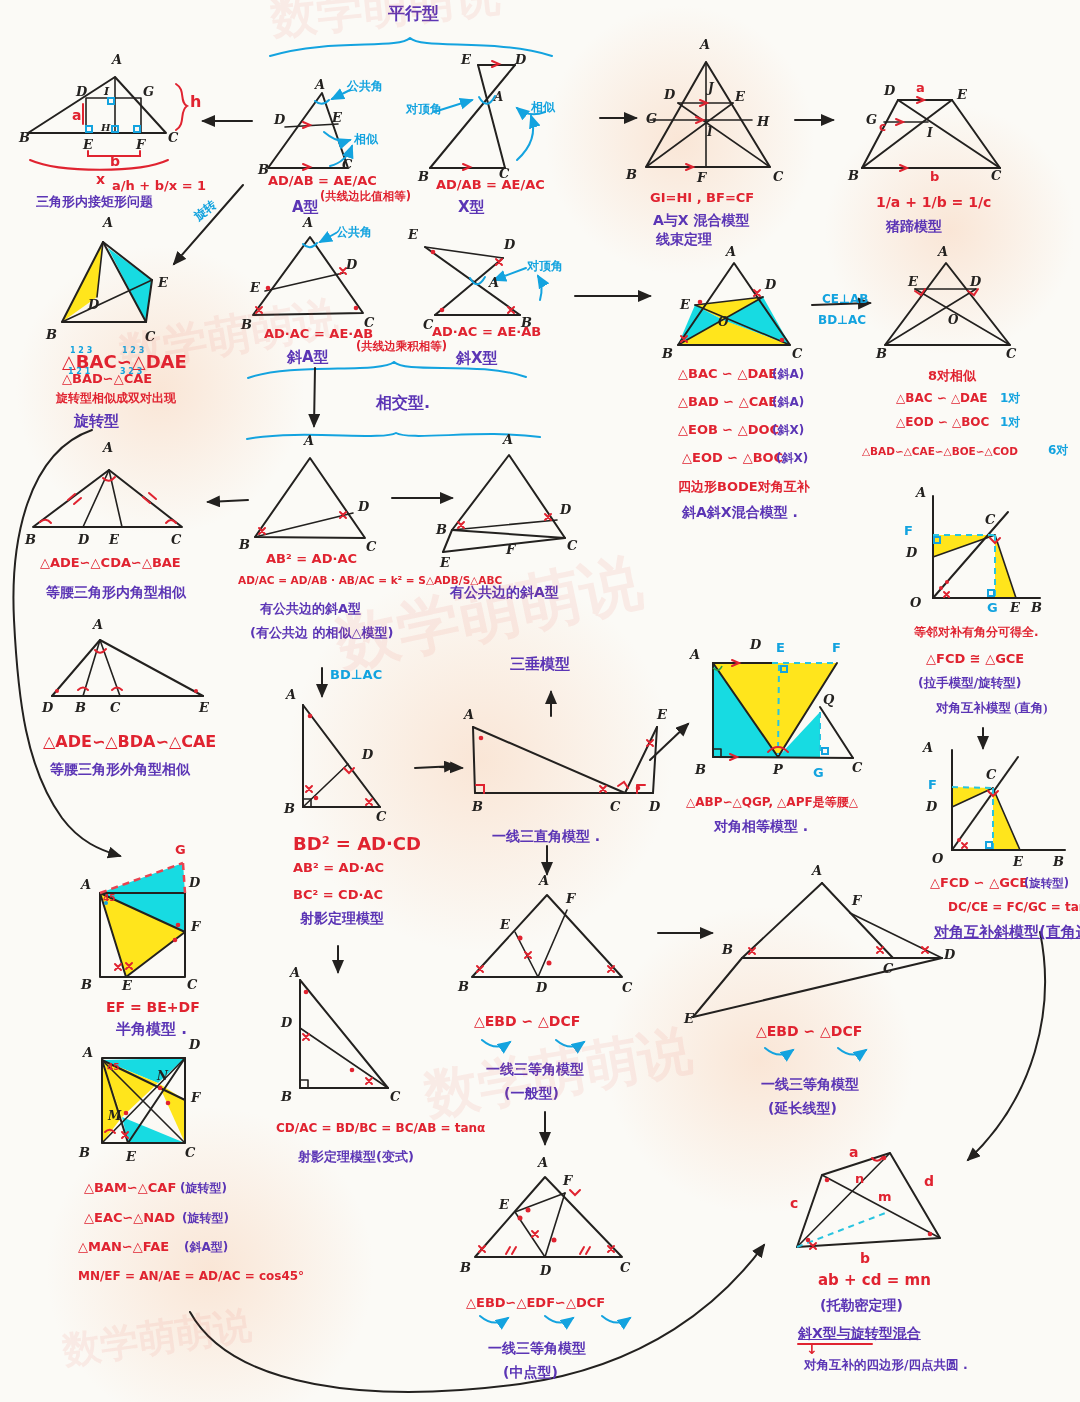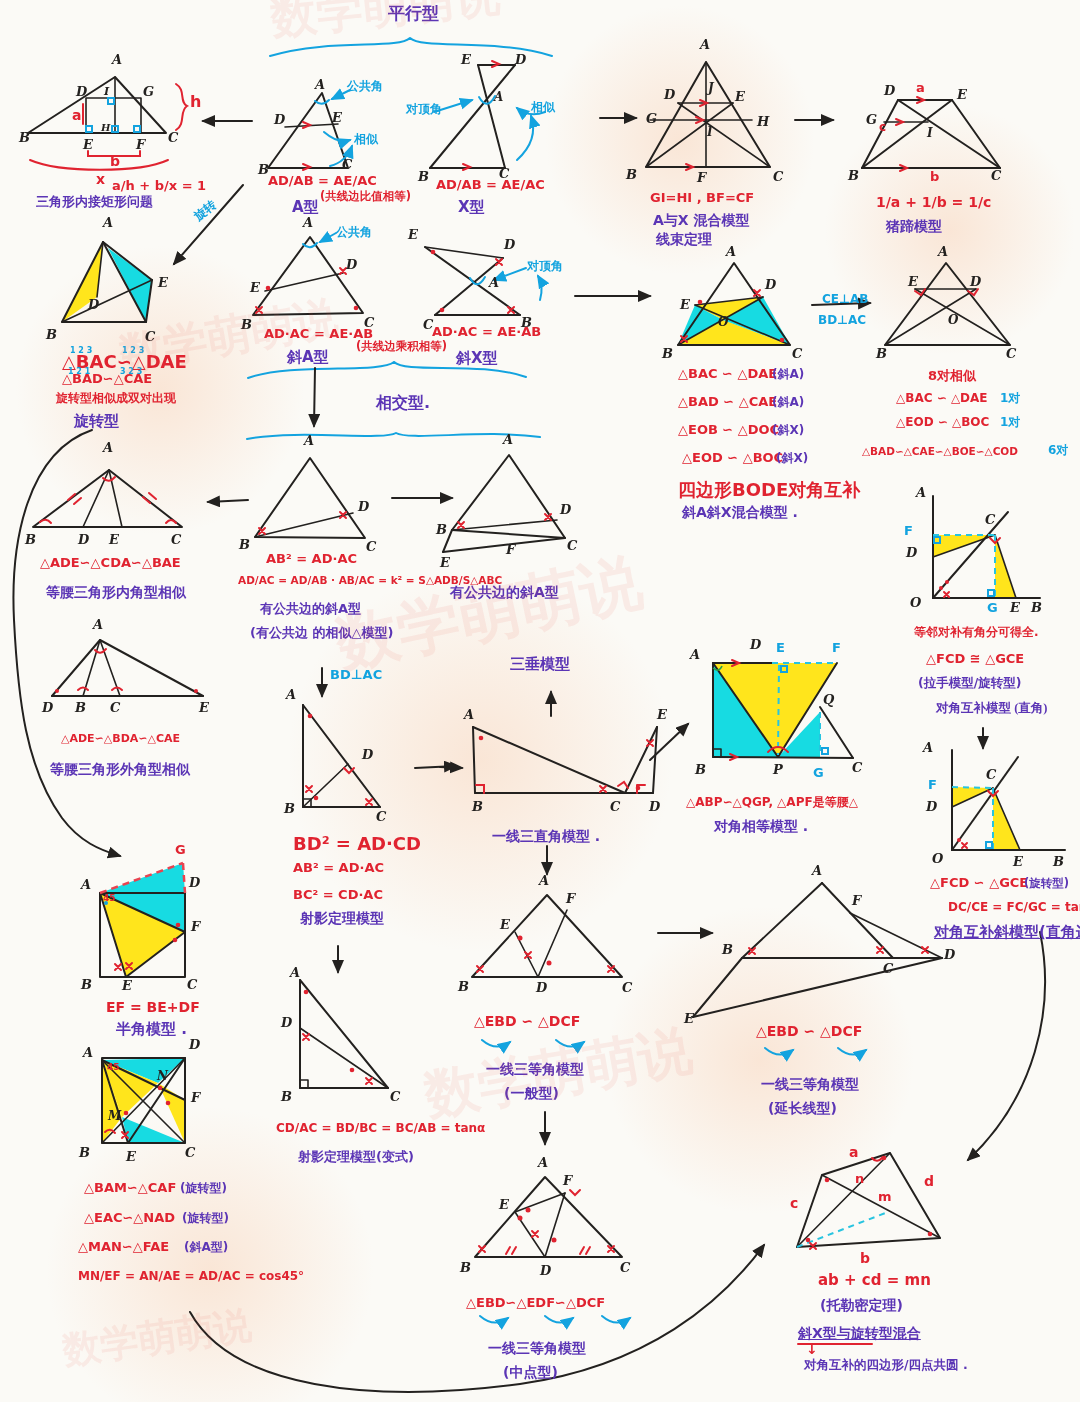--- a/index.html
+++ b/index.html
@@ -519,21 +519,21 @@
       <div class="lb c-k" style="left: 662px; top: 347px; font-size: 13px;">B</div>
       <div class="lb c-k" style="left: 792px; top: 347px; font-size: 13px;">C</div>
       <div class="lb c-r" style="left: 678px; top: 367px; font-size: 13px;">△BAC ∽ △DAE</div>
       <div class="lb c-p" style="left: 772px; top: 368px; font-size: 12px;">(斜A)</div>
       <div class="lb c-r" style="left: 678px; top: 395px; font-size: 13px;">△BAD ∽ △CAE</div>
       <div class="lb c-p" style="left: 772px; top: 396px; font-size: 12px;">(斜A)</div>
       <div class="lb c-r" style="left: 678px; top: 423px; font-size: 13px;">△EOB ∽ △DOC</div>
       <div class="lb c-p" style="left: 772px; top: 424px; font-size: 12px;">(斜X)</div>
       <div class="lb c-r" style="left: 682px; top: 451px; font-size: 13px;">△EOD ∽ △BOC</div>
       <div class="lb c-p" style="left: 776px; top: 452px; font-size: 12px;">(斜X)</div>
-      <div class="lb c-r" style="left: 678px; top: 480px; font-size: 18px;">四边形BODE对角互补</div>
+      <div class="lb c-r" style="left: 678px; top: 480px; font-size: 13px;">四边形BODE对角互补</div>
       <div class="lb c-p" style="left: 682px; top: 504px; font-size: 14px;">斜A斜X混合模型 .</div>
       <div class="lb c-b" style="left: 822px; top: 293px; font-size: 12px;">CE⊥AB</div>
       <div class="lb c-b" style="left: 818px; top: 314px; font-size: 12px;">BD⊥AC</div>
       <div class="lb c-k" style="left: 938px; top: 245px; font-size: 13px;">A</div>
       <div class="lb c-k" style="left: 908px; top: 275px; font-size: 13px;">E</div>
       <div class="lb c-k" style="left: 970px; top: 275px; font-size: 13px;">D</div>
       <div class="lb c-k" style="left: 948px; top: 314px; font-size: 12px;">O</div>
       <div class="lb c-k" style="left: 876px; top: 347px; font-size: 13px;">B</div>
       <div class="lb c-k" style="left: 1006px; top: 347px; font-size: 13px;">C</div>
       <div class="lb c-r" style="left: 928px; top: 369px; font-size: 13px;">8对相似</div>
@@ -548,21 +548,21 @@
       <div class="lb c-k" style="left: 78px; top: 533px; font-size: 13px;">D</div>
       <div class="lb c-k" style="left: 109px; top: 533px; font-size: 13px;">E</div>
       <div class="lb c-k" style="left: 171px; top: 533px; font-size: 13px;">C</div>
       <div class="lb c-r" style="left: 40px; top: 556px; font-size: 13px;">△ADE∽△CDA∽△BAE</div>
       <div class="lb c-p" style="left: 46px; top: 584px; font-size: 14px;">等腰三角形内角型相似</div>
       <div class="lb c-k" style="left: 93px; top: 618px; font-size: 13px;">A</div>
       <div class="lb c-k" style="left: 42px; top: 701px; font-size: 13px;">D</div>
       <div class="lb c-k" style="left: 75px; top: 701px; font-size: 13px;">B</div>
       <div class="lb c-k" style="left: 110px; top: 701px; font-size: 13px;">C</div>
       <div class="lb c-k" style="left: 199px; top: 701px; font-size: 13px;">E</div>
-      <div class="lb c-r" style="left: 43px; top: 733px; font-size: 11px; margin-left: 18px;">△ADE∽△BDA∽△CAE</div>
+      <div class="lb c-r" style="left: 43px; top: 733px; font-size: 16px;">△ADE∽△BDA∽△CAE</div>
       <div class="lb c-p" style="left: 50px; top: 761px; font-size: 14px;">等腰三角形外角型相似</div>
       <div class="lb c-k" style="left: 304px; top: 434px; font-size: 13px;">A</div>
       <div class="lb c-k" style="left: 239px; top: 538px; font-size: 13px;">B</div>
       <div class="lb c-k" style="left: 366px; top: 540px; font-size: 13px;">C</div>
       <div class="lb c-k" style="left: 358px; top: 500px; font-size: 13px;">D</div>
       <div class="lb c-r" style="left: 266px; top: 552px; font-size: 13px;">AB² = AD·AC</div>
       <div class="lb c-r" style="left: 238px; top: 574px; font-size: 10.5px;">AD/AC = AD/AB · AB/AC = k² = S△ADB/S△ABC</div>
       <div class="lb c-p" style="left: 260px; top: 602px; font-size: 13px;">有公共边的斜A型</div>
       <div class="lb c-p" style="left: 250px; top: 626px; font-size: 13px;">(有公共边 的相似△模型)</div>
       <div class="lb c-k" style="left: 503px; top: 433px; font-size: 13px;">A</div>

